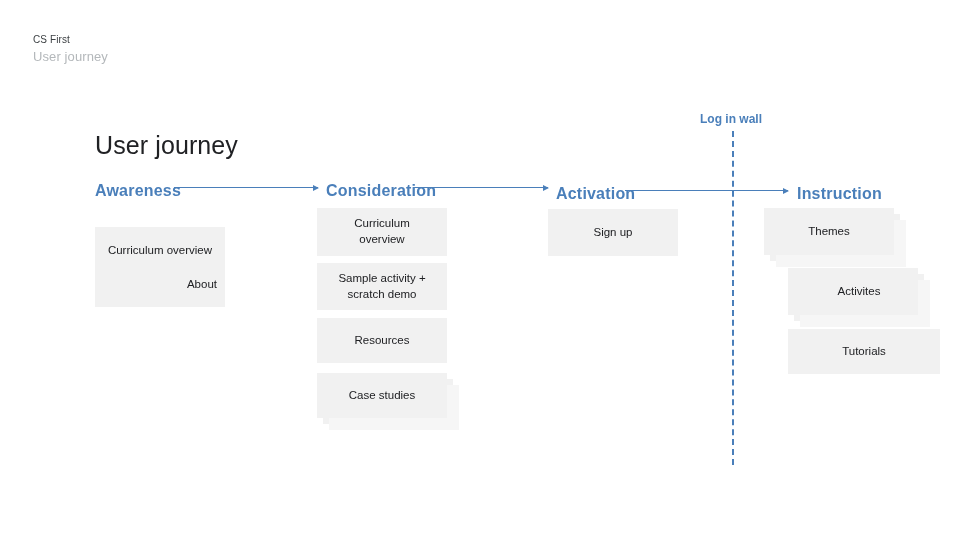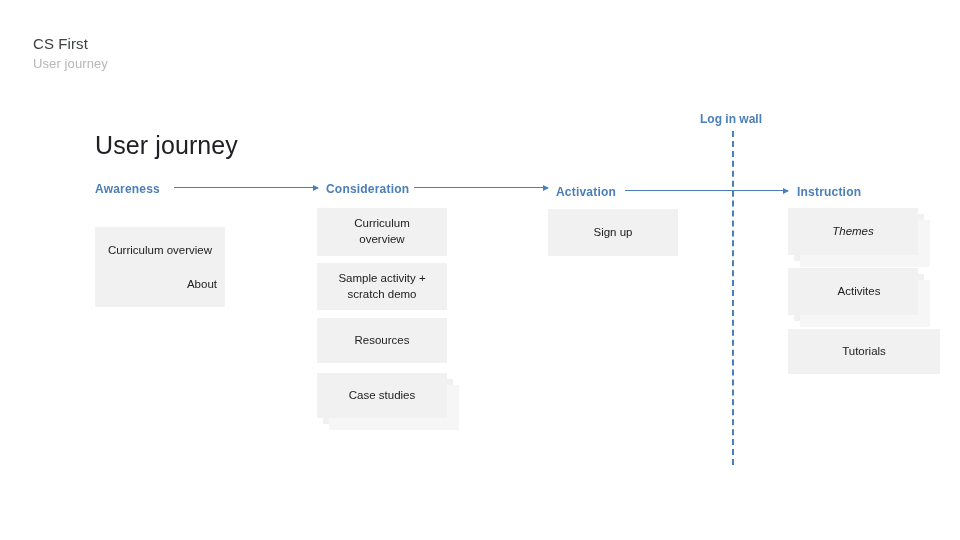--- a/index.html
+++ b/index.html
@@ -17,21 +17,21 @@
   }
 
   
   .doc-header {
     position: absolute;
     left: 33px;
     top: 33px;
     line-height: 1.45;
   }
   .doc-title {
-    font-size: 15px;
+    font-size: 10px;
     color: #3c4043;
     letter-spacing: .1px;
   }
   .doc-subtitle {
     font-size: 13px;
     color: #b4b8bb;
     letter-spacing: .1px;
   }
 
   
@@ -49,21 +49,21 @@
     top: 131px;
     font-size: 25px;
     color: #202124;
     letter-spacing: .1px;
     white-space: nowrap;
   }
 
   
   .stage-label {
     position: absolute;
-    font-size: 12px;
+    font-size: 16px;
     font-weight: bold;
     color: #4a7fba;
     letter-spacing: .2px;
     white-space: nowrap;
   }
 
   .connector {
     position: absolute;
     height: 1px;
     background: #4a7fba;
@@ -165,18 +165,18 @@
       <div class="stage-label" style="left: 326px; top: 182px;">Consideration</div>
       <div class="card" style="left: 317px; top: 208px; width: 130px; height: 48px;"><span class="card-text">Curriculum
 overview</span></div>
       <div class="card" style="left: 317px; top: 263px; width: 130px; height: 47px;"><span class="card-text">Sample activity +
 scratch demo</span></div>
       <div class="card" style="left: 317px; top: 318px; width: 130px; height: 45px;"><span class="card-text">Resources</span></div>
       <div class="card stacked" style="left: 317px; top: 373px; width: 130px; height: 45px;"><span class="card-text">Case studies</span></div>
       <div class="stage-label" style="left: 556px; top: 185px;">Activation</div>
       <div class="card" style="left: 548px; top: 209px; width: 130px; height: 47px;"><span class="card-text">Sign up</span></div>
       <div class="stage-label" style="left: 797px; top: 185px;">Instruction</div>
-      <div class="card stacked" style="left: 788px; top: 208px; width: 130px; height: 47px; font-style: italic;"><span class="card-text">Themes</span></div>
+      <div class="card stacked" style="left: 764px; top: 208px; width: 130px; height: 47px;"><span class="card-text">Themes</span></div>
       <div class="card stacked" style="left: 788px; top: 268px; width: 130px; height: 47px; padding-left: 20px;"><span class="card-text">Activites</span></div>
       <div class="card" style="left: 788px; top: 329px; width: 152px; height: 45px;"><span class="card-text">Tutorials</span></div>
     </div>
 
 </div>
 
 </body></html>

